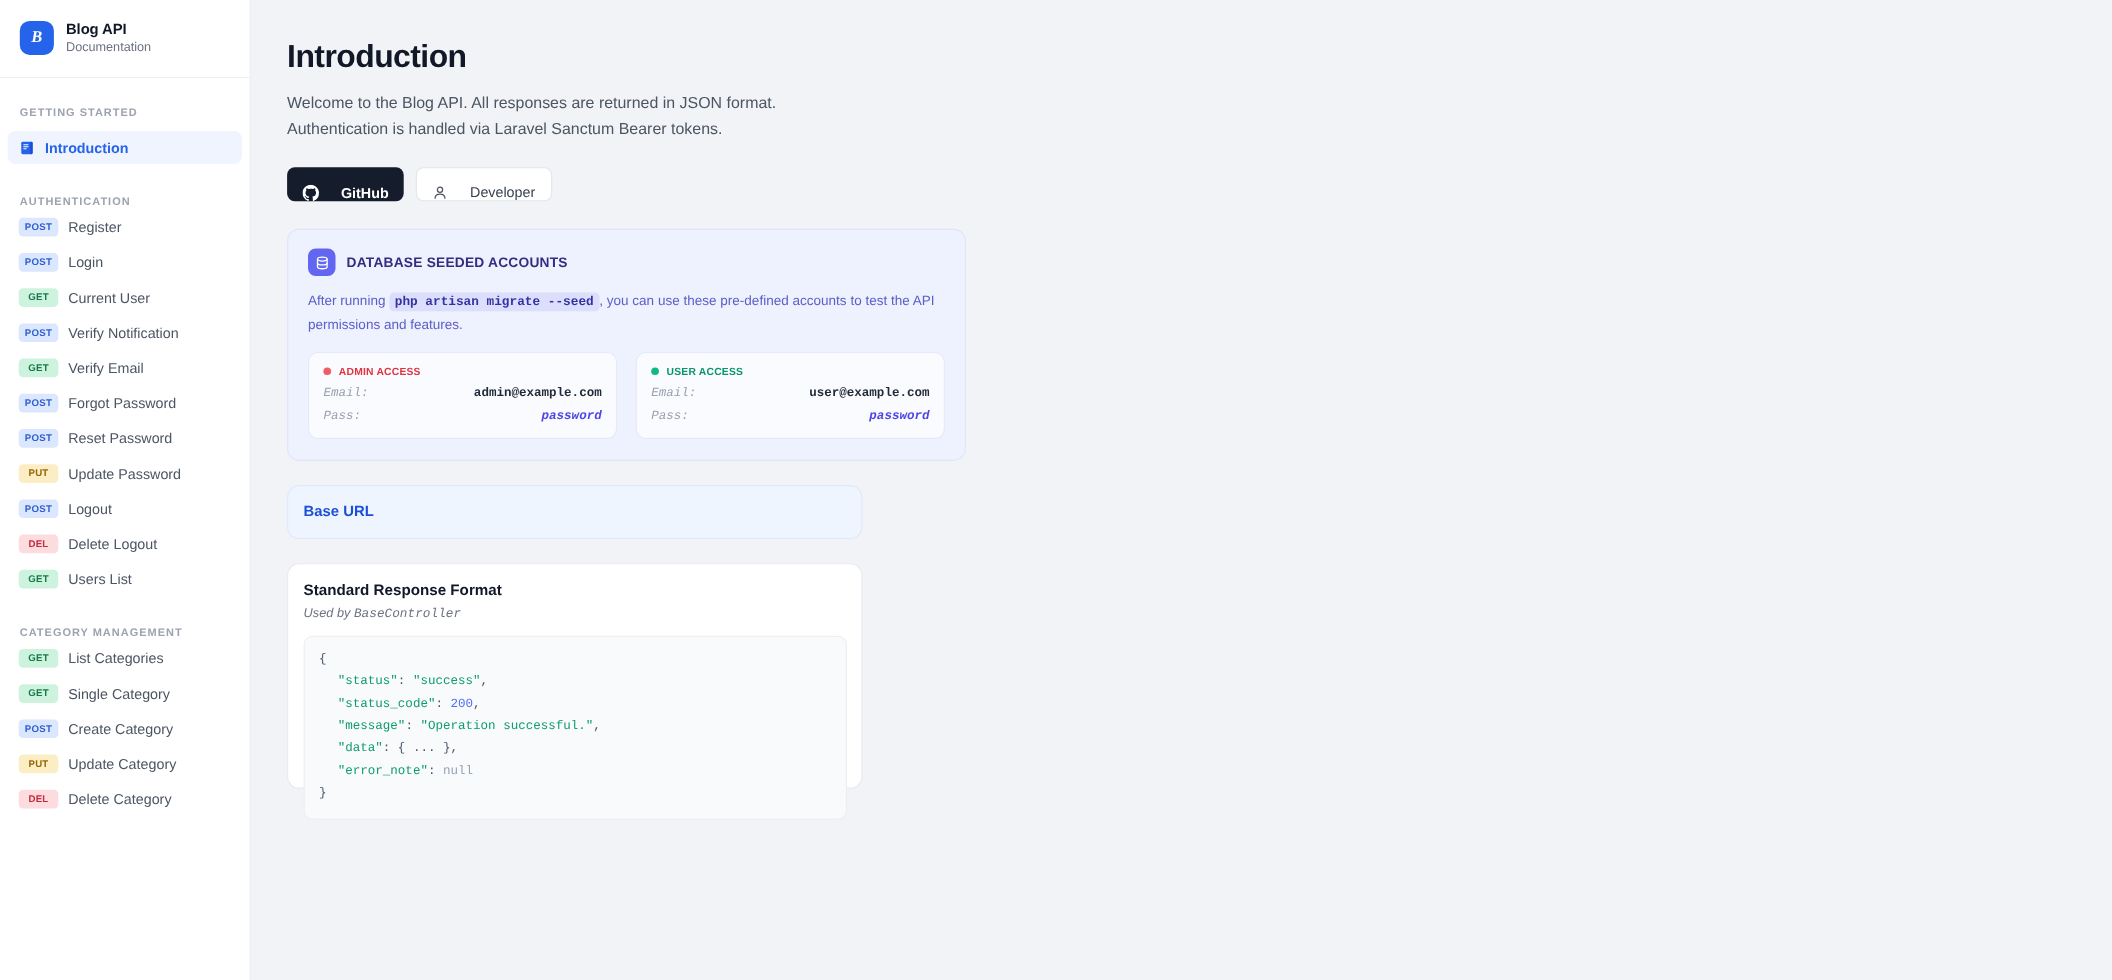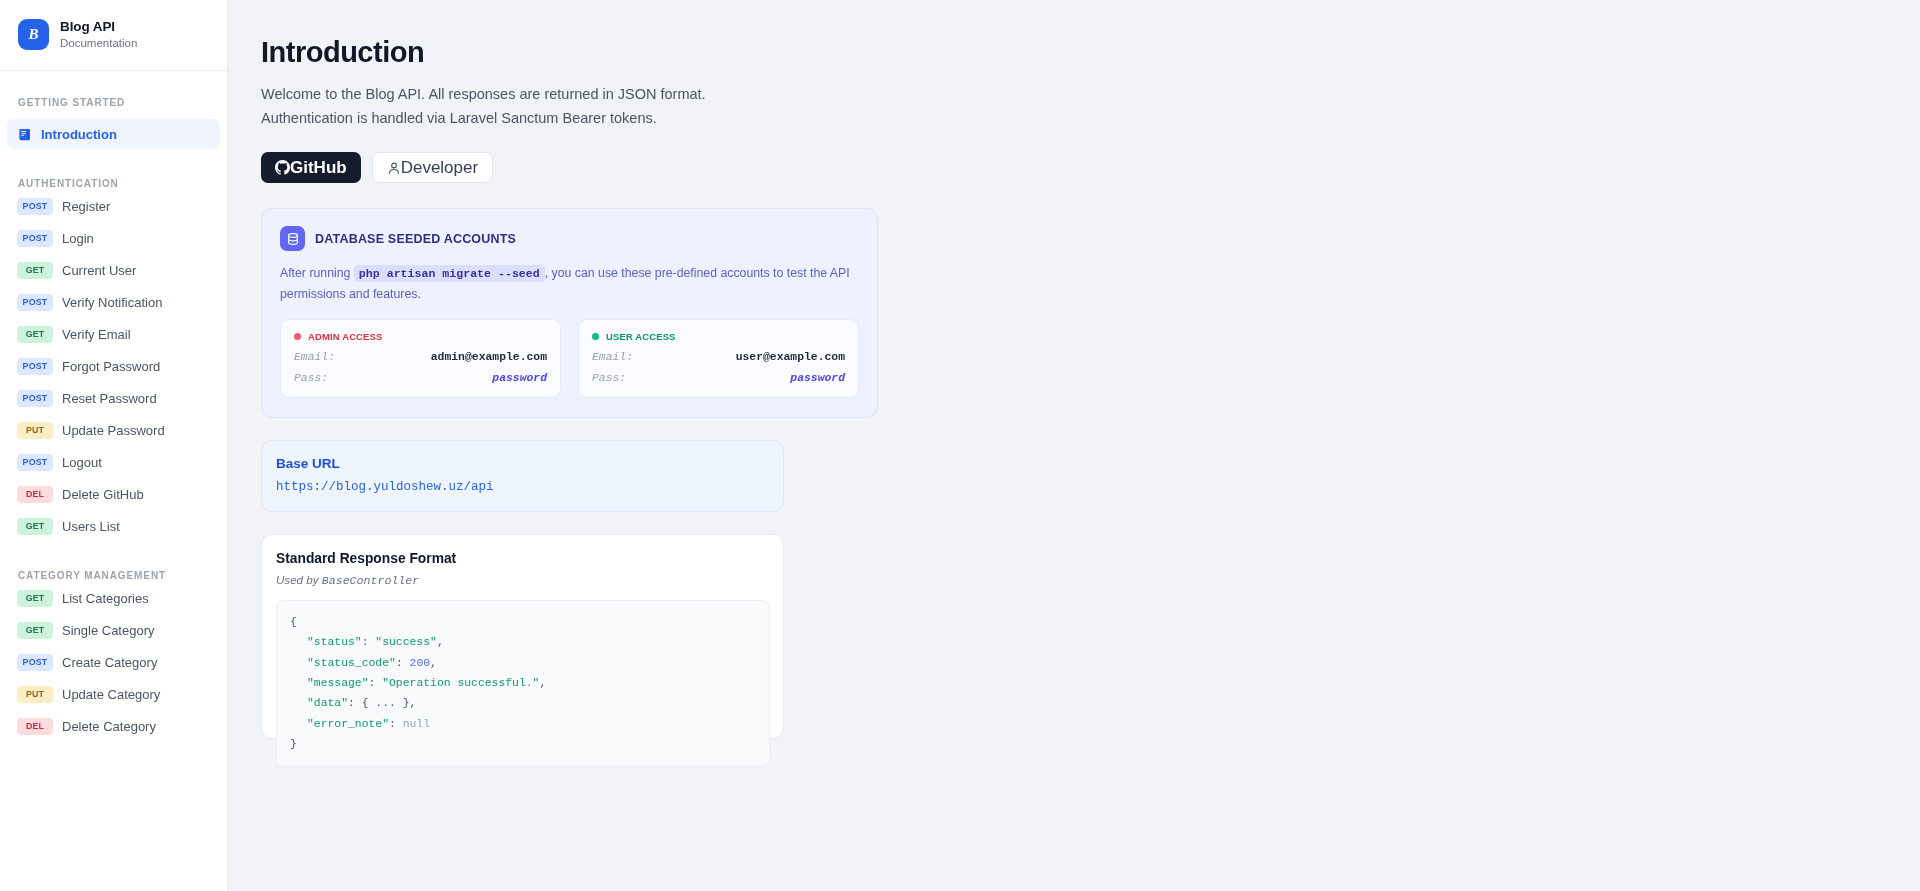--- a/index.html
+++ b/index.html
@@ -93,24 +93,24 @@
     letter-spacing: -0.5px;
     margin-bottom: 14px;
   }
   .page-desc {
     font-size: 14.5px; color: #4b5563; line-height: 1.63;
     width: 522px;
   }
 
   .btn-row { display: flex; gap: 11px; margin-top: 22px; }
   .btn {
-    display: flex; align-items: center; gap: 0;
+    display: flex; align-items: flex-end; gap: 20px;
     height: 31px; padding: 0 14px;
     border-radius: 7px;
-    font-size: 17px; font-weight: 600;
+    font-size: 13px; font-weight: 600;
     cursor: pointer;
   }
   .btn-github { background: #151c2c; color: #ffffff; }
   .btn-dev {
     background: #ffffff; color: #374151;
     border: 1px solid #e2e5ea;
     font-weight: 500;
   }
 
   
@@ -285,21 +285,21 @@
         <div class="nav-item">
           <span class="badge put">PUT</span>
           <span class="nav-label">Update Password</span>
         </div>
         <div class="nav-item">
           <span class="badge post">POST</span>
           <span class="nav-label">Logout</span>
         </div>
         <div class="nav-item">
           <span class="badge del">DEL</span>
-          <span class="nav-label">Delete GitHub</span>
+          <span class="nav-label">Delete Logout</span>
         </div>
         <div class="nav-item">
           <span class="badge get">GET</span>
           <span class="nav-label">Users List</span>
         </div>
       </div>
 
       <div class="sec-cat">
         <div class="nav-section-title">CATEGORY MANAGEMENT</div>
         <div class="nav-item">
@@ -394,21 +394,20 @@
             <div class="cred-line">
               <span class="cred-key">Pass:</span>
               <span class="cred-val pass">password</span>
             </div>
           </div>
         </div>
       </section>
 
       <section class="baseurl-card">
         <div class="baseurl-title">Base URL</div>
-        <div class="baseurl-value">https://blog.yuldoshew.uz/api</div>
       </section>
 
       <section class="resp-card">
         <div class="resp-title">Standard Response Format</div>
         <div class="resp-sub">
           <span>Used by</span>
           <span class="mono">BaseController</span>
         </div>
 
         <div class="code-block">

